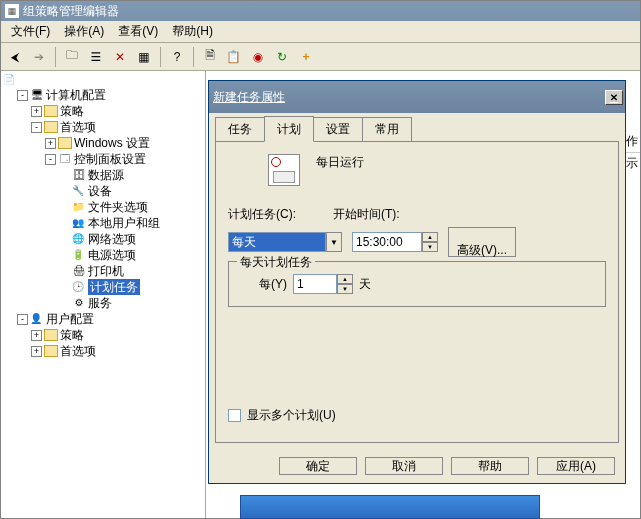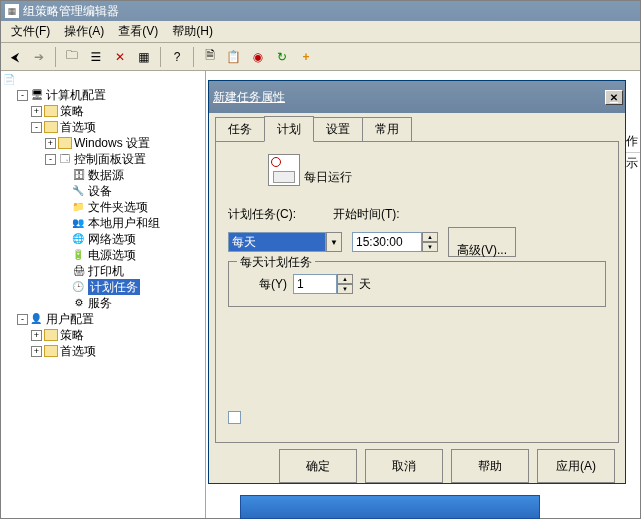--- a/index.html
+++ b/index.html
@@ -33,39 +33,39 @@
 .dialog { position: absolute; left: 208px; top: 80px; width: 418px; height: 404px; background: #ece9d8; border: 1px solid #003c74; display: flex; flex-direction: column; }
 .dlg-title { background: linear-gradient(#7a92ab, #6b84a0); color: #fff; height: 32px; display: flex; align-items: center; padding-left: 4px; text-decoration: underline; }
 .dlg-close { margin-left: auto; width: 18px; height: 15px; background: #d4d0c8; border: 1px solid #fff; border-right-color:#404040; border-bottom-color:#404040; display:flex;align-items:center;justify-content:center; color:#000; font-weight:bold; font-size:10px; margin-right:2px;}
 .tab-strip { display: flex; height: 22px; margin: 6px 6px 0 6px; align-items: flex-end; }
 .tab { padding: 3px 12px; border: 1px solid #888; background: #ece9d8; border-bottom: none; margin-right: -1px; position: relative; }
 .tab.active { background: #ece9d8; z-index: 2; border-bottom: 1px solid #ece9d8; margin-bottom: -1px; padding-top:4px;}
 .tab-body { flex:1; margin: 0 6px 6px 6px; border: 1px solid #888; background: #ece9d8; padding: 12px; position: relative; }
 .sched-icon { width: 32px; height: 32px; border: 1px solid #888; background: #fff; display:inline-flex; align-items:flex-end; position:relative;}
 .sched-icon::before{content:"";position:absolute;top:2px;left:2px;width:8px;height:8px;border:1px solid #b00;border-radius:50%;}
 .sched-icon::after{content:"";position:absolute;bottom:2px;left:4px;right:4px;height:10px;background:#eee;border:1px solid #999;}
-.row1 { display:flex; align-items:flex-end; gap:4px; margin-bottom: 20px; padding-left: 40px;}
+.row1 { display:flex; align-items:flex-start; gap:16px; margin-bottom: 20px; padding-left: 40px;}
 .label-row { display:flex; margin-bottom:4px;}
 .ctrl-row { display:flex; gap: 10px; align-items:center; }
 .combo { display:flex; }
 .combo input { width: 98px; height: 20px; background:#316ac5; color:#fff; border:1px solid #7f9db9; padding:0 3px;}
 .combo .btn, .spin .btn, .spinput .spn { width:16px; height:20px; background:#ece9d8; border:1px solid #888; display:flex;align-items:center;justify-content:center;font-size:8px;}
 .spinput { display:flex;}
 .spinput input { width: 70px; height:20px; border:1px solid #7f9db9; padding:0 3px; background:#fff;}
 .spinput .sp { display:flex; flex-direction:column;}
 .spinput .sp div{width:16px;height:10px;border:1px solid #888;background:#ece9d8;font-size:6px;display:flex;align-items:center;justify-content:center;}
 .btn-adv { height:22px; padding:14px 8px; background:#ece9d8; border:1px solid #888; }
 .groupbox { border:1px solid #888; padding: 12px 10px; position:relative; margin-top:4px;}
 .groupbox .gtitle { position:absolute; top:-8px; left:8px; background:#ece9d8; padding:0 3px;}
 .grow { display:flex; align-items:center; gap:6px;margin-left:20px;}
 .grow input { width:44px; height:20px; border:1px solid #7f9db9; text-align:left; padding:0 3px; background:#fff;}
 .chk { display:flex; align-items:center; gap:6px; position:absolute; bottom:18px; left:12px;}
 .chk .box { width:13px;height:13px;border:1px solid #7f9db9;background:#fff;}
 .dlg-buttons { height: 34px; display:flex; align-items:center; justify-content:flex-end; gap:8px; padding: 0 10px; background:#ece9d8; border-top: 0;}
-.dlg-buttons button { width:78px; height:34px; background:#ece9d8; border:1px solid #888;}
+.dlg-buttons button { width:78px; height:18px; background:#ece9d8; border:1px solid #888;}
 
 .taskbar-strip { position:absolute; left:240px; bottom:0; width:300px; height:24px; background: linear-gradient(#3f8cde, #2b6cc0); border:1px solid #1a4e9e;}
 </style>
 </head>
 <body>
 
 <div class="main-window">
   <div class="titlebar">
     <span class="ticon">▦</span>
     <span>组策略管理编辑器</span>
@@ -236,20 +236,21 @@
           <div class="sp">
               <div>▲</div>
               <div>▼</div>
             </div>
         </div>
         <span>天</span>
       </div>
     </div>
     <div class="chk">
       <span class="box"></span>
+      <span>显示多个计划(U)</span>
     </div>
   </div>
   <div class="dlg-buttons">
     <button>确定</button>
     <button>取消</button>
     <button>帮助</button>
     <button>应用(A)</button>
   </div>
 </div>
 

